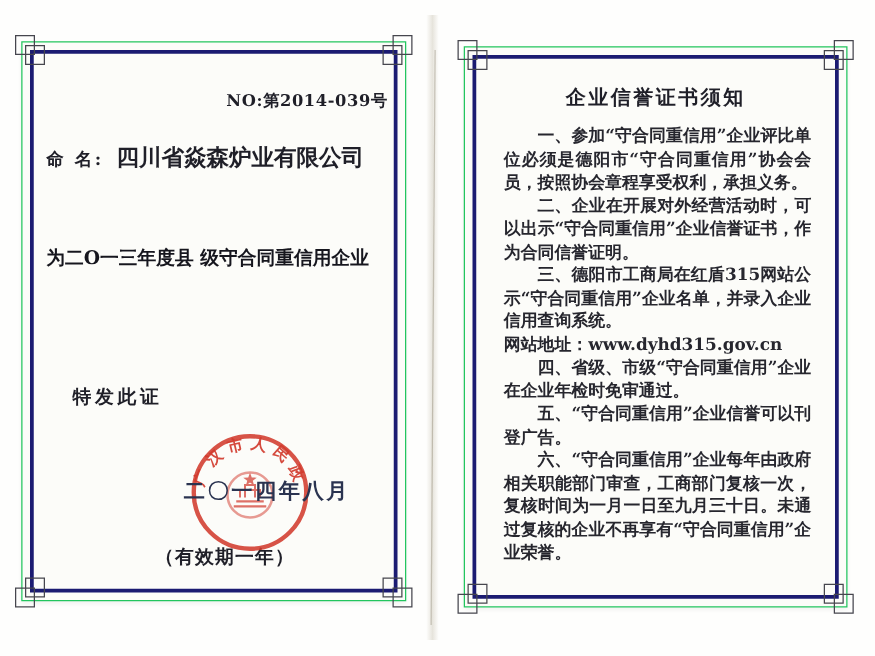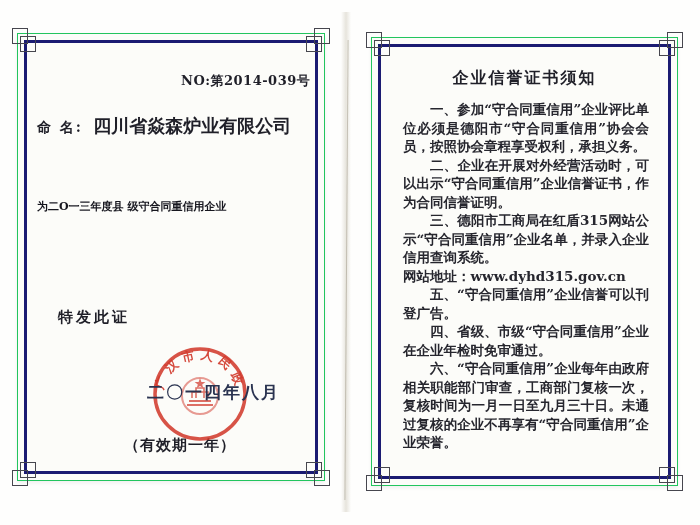--- a/index.html
+++ b/index.html
@@ -52,21 +52,21 @@
     font-size:13px;font-weight:bold;color:#1f1f28;letter-spacing:0.5px;
     white-space:nowrap;
   }
   .name-line{
     position:absolute;left:19px;top:80px;color:#1f1f28;white-space:nowrap;
   }
   .name-label{font-size:14px;font-weight:bold;letter-spacing:2px;}
   .company{font-size:18px;font-weight:bold;margin-left:5px;}
   .award{
     position:absolute;left:19px;top:162px;width:278px;
-    font-size:11px;font-weight:bold;color:#16161e;
+    font-size:15px;font-weight:bold;color:#16161e;
     line-height:21px;white-space:nowrap;letter-spacing:0px;
   }
   .issue{
     position:absolute;left:40px;top:274px;
     font-size:15px;font-weight:bold;color:#1f1f28;letter-spacing:3px;
   }
   .seal{position:absolute;left:132px;top:310px;width:100px;height:100px;z-index:1;}
   .date-line{
     position:absolute;left:129px;top:347px;
     font-size:17px;font-weight:bold;color:#2a3350;letter-spacing:2px;
@@ -173,19 +173,19 @@
         <i class="sq2"></i>
       </span>
 
     <div class="notice-title">企业信誉证书须知</div>
 
     <div class="notice-body">
       <p>一、参加“守合同重信用”企业评比单位必须是德阳市“守合同重信用”协会会员，按照协会章程享受权利，承担义务。</p>
       <p>二、企业在开展对外经营活动时，可以出示“守合同重信用”企业信誉证书，作为合同信誉证明。</p>
       <p>三、德阳市工商局在红盾315网站公示“守合同重信用”企业名单，并录入企业信用查询系统。</p>
       <p class="web">网站地址：www.dyhd315.gov.cn</p>
+      <p>四、省级、市级“守合同重信用”企业在企业年检时免审通过。</p>
       <p>五、“守合同重信用”企业信誉可以刊登广告。</p>
-      <p>四、省级、市级“守合同重信用”企业在企业年检时免审通过。</p>
       <p>六、“守合同重信用”企业每年由政府相关职能部门审查，工商部门复核一次，复核时间为一月一日至九月三十日。未通过复核的企业不再享有“守合同重信用”企业荣誉。</p>
     </div>
   </div>
 
 </div>
 
 </body></html>

